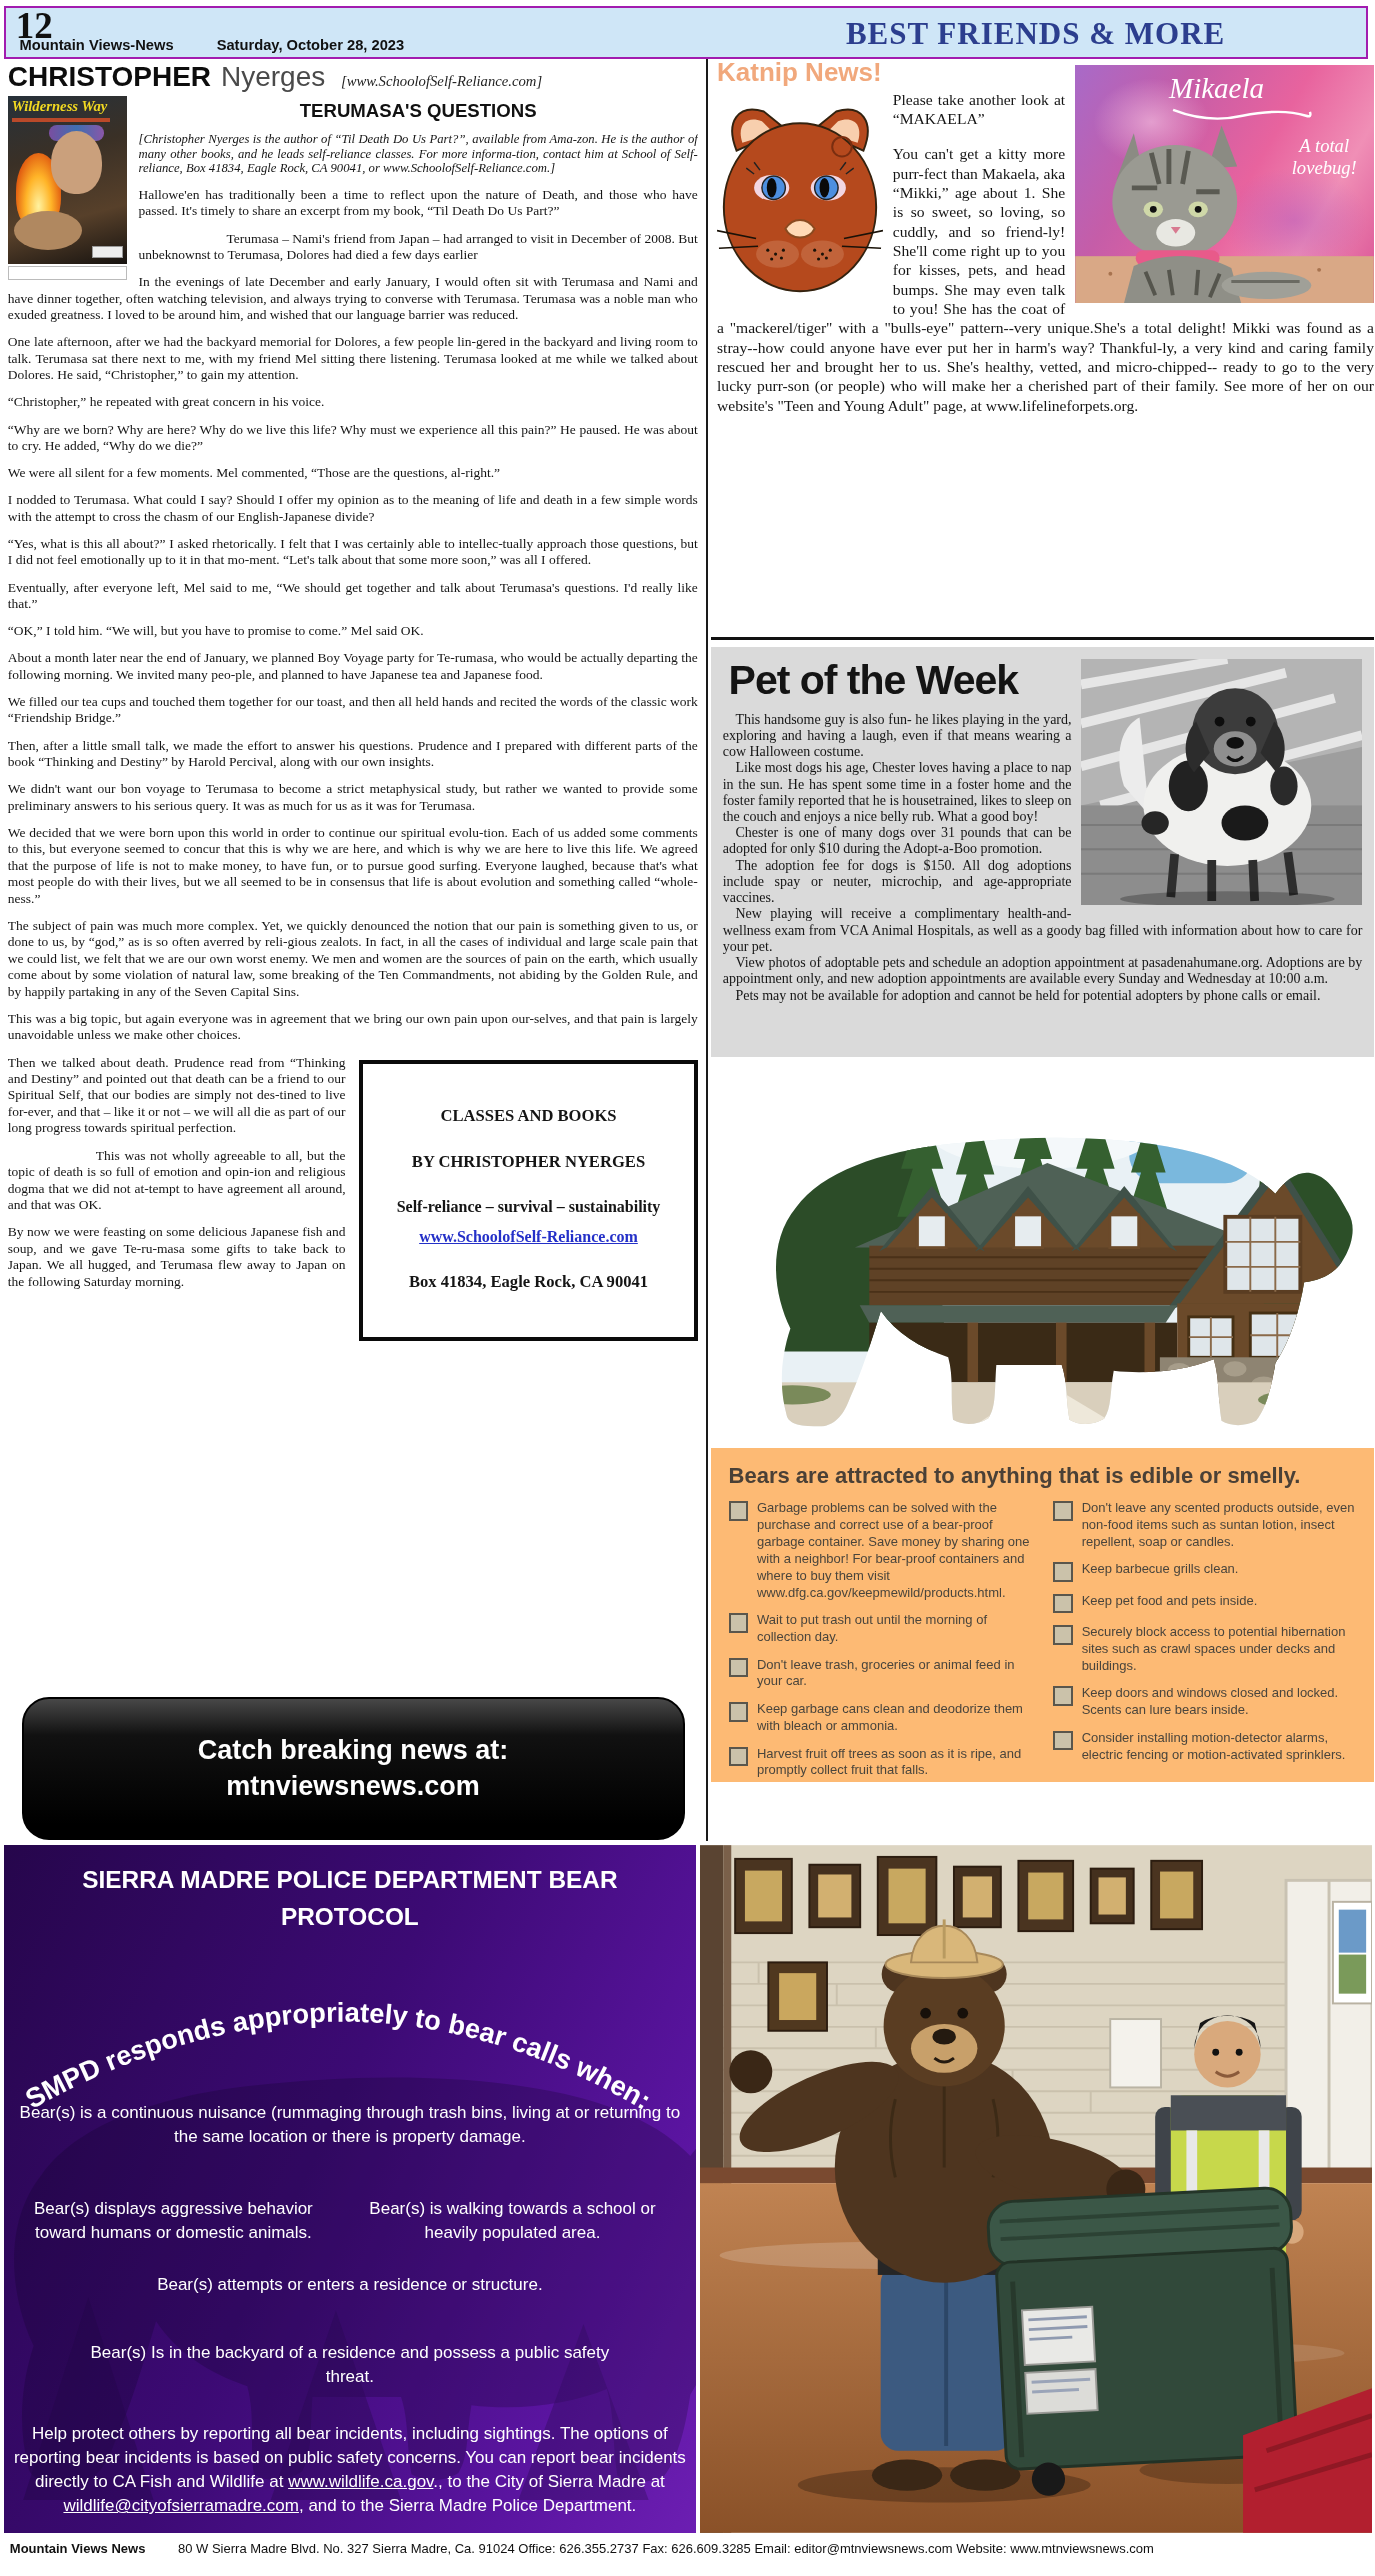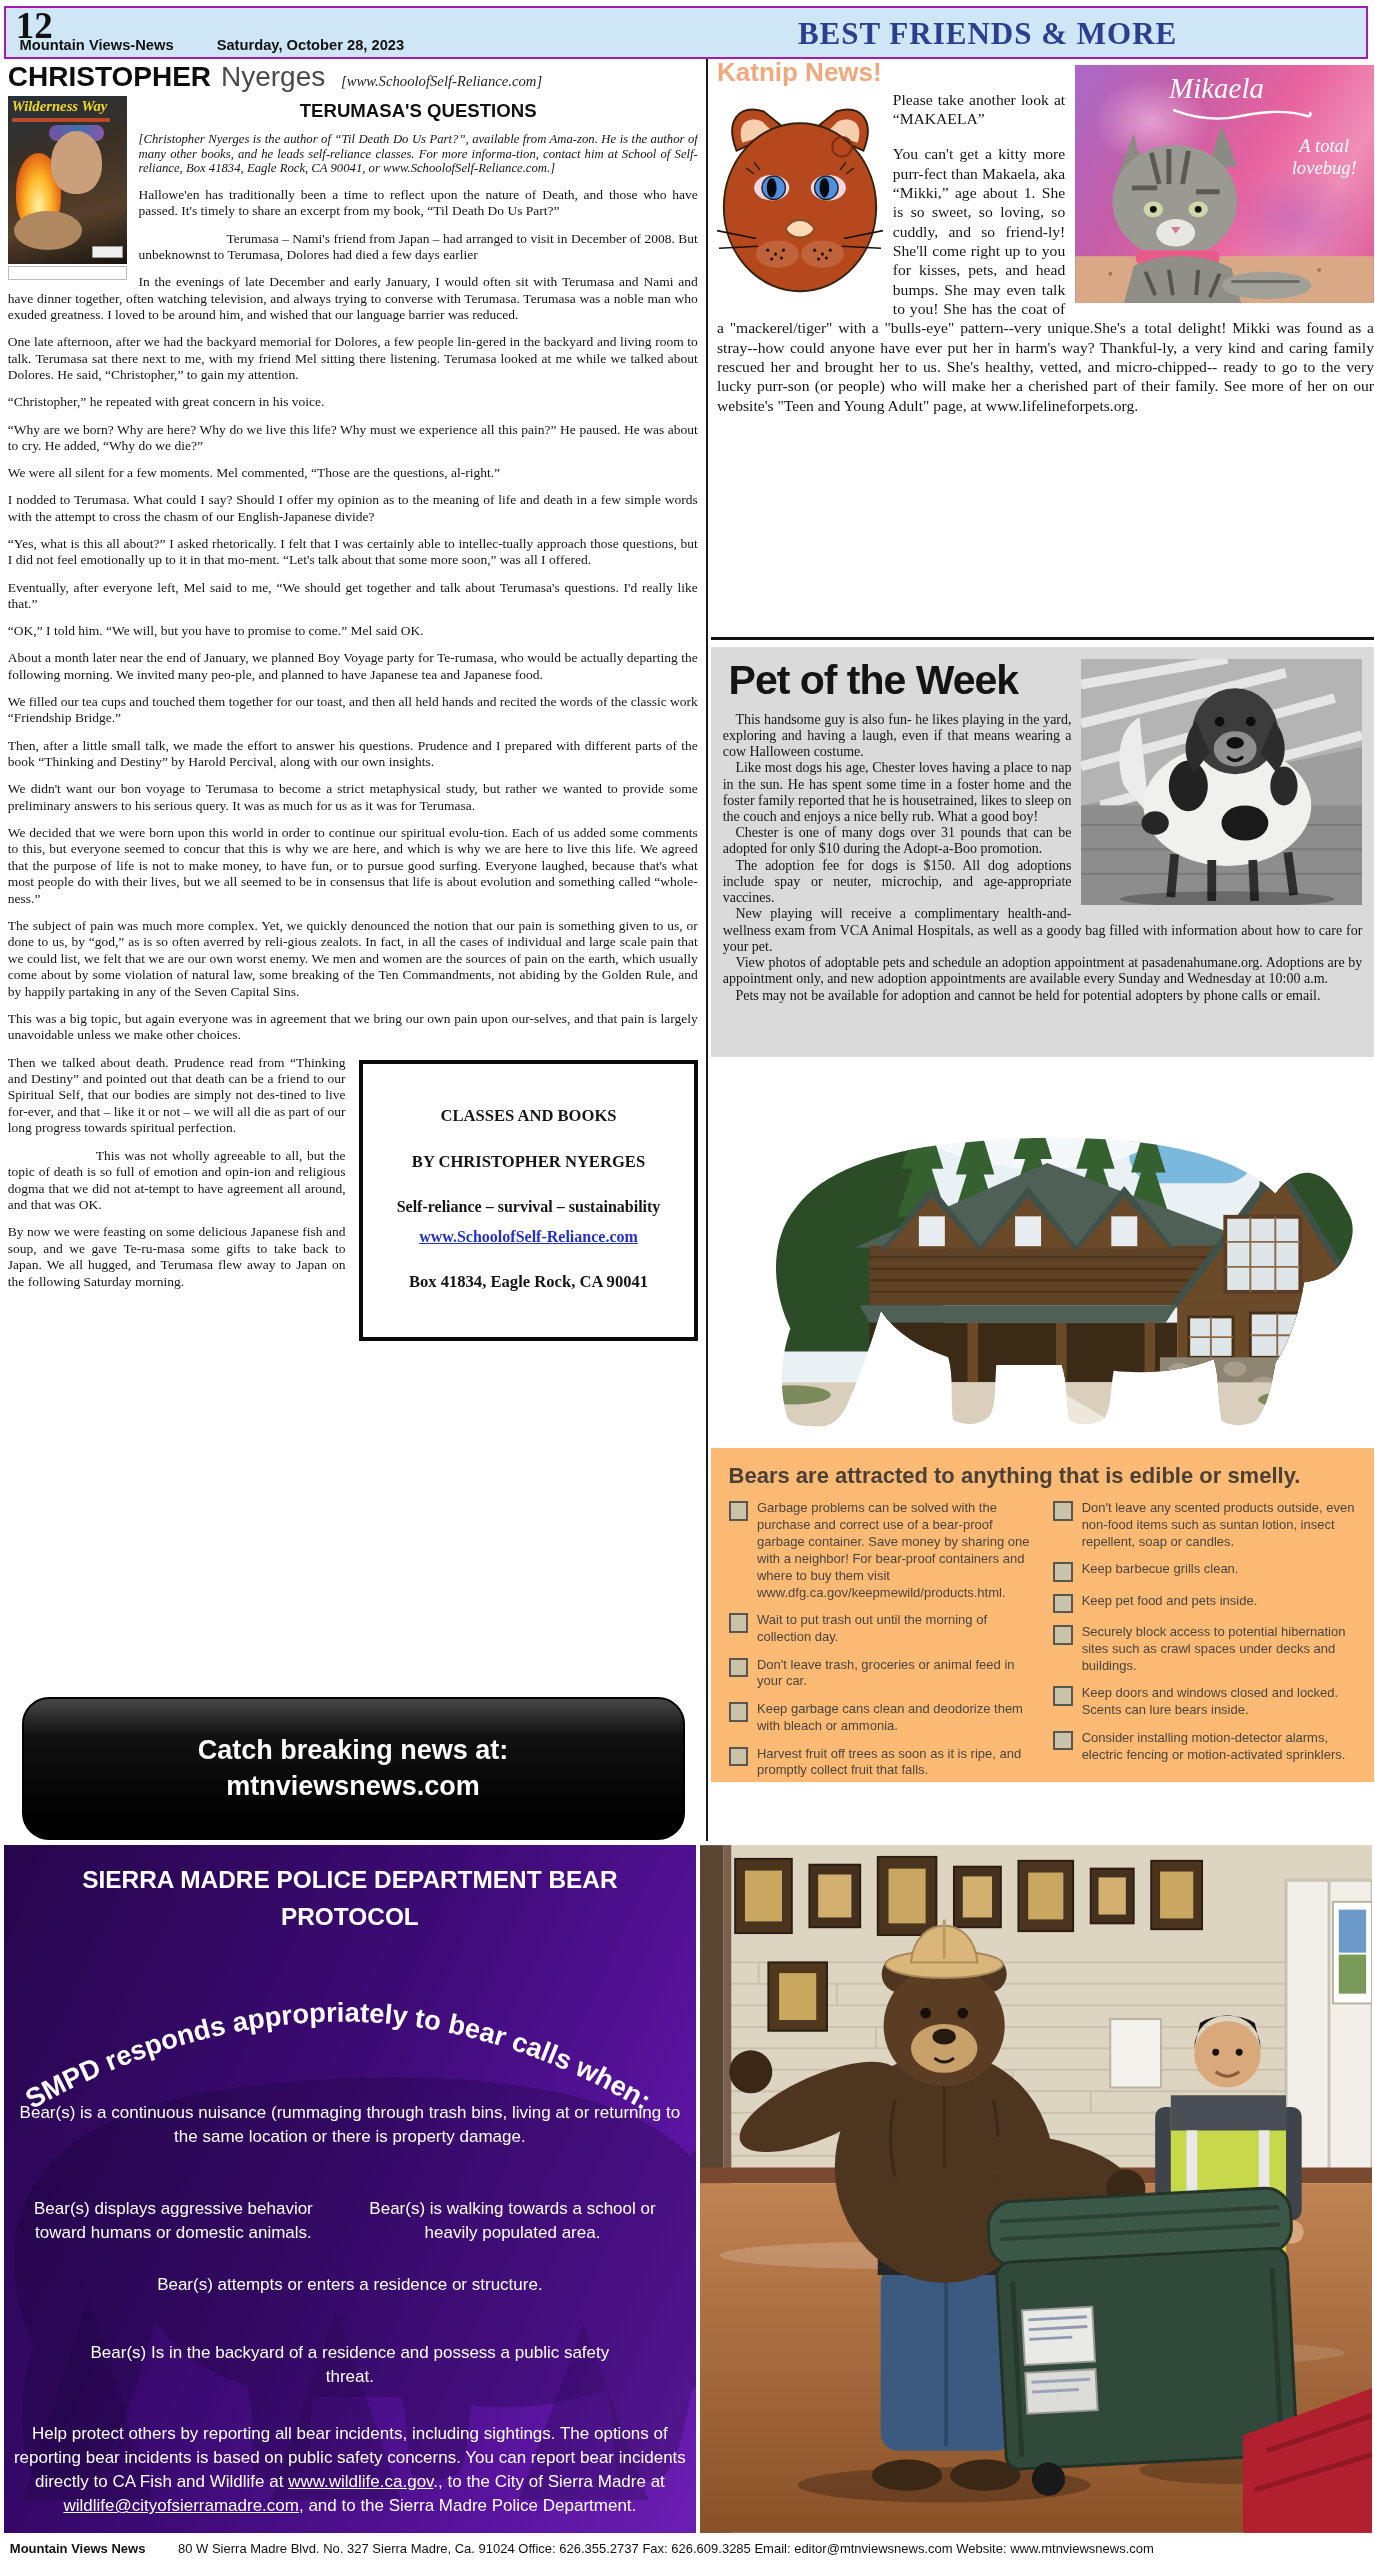--- a/index.html
+++ b/index.html
@@ -7,21 +7,21 @@
         font-family:"Liberation Serif",serif;color:#151515;}
 
   
   .banner{position:absolute;left:3.9px;top:5.9px;width:1364px;height:53px;background:#cfe6f7;
           border:2px solid #a21caf;box-sizing:border-box;}
   .page-num{position:absolute;left:9.8px;top:-3.9px;font-family:"Liberation Serif",serif;
             font-weight:bold;font-size:37px;color:#111;}
   .paper-date{position:absolute;left:13.7px;bottom:3.9px;font-family:"Liberation Sans",sans-serif;
               font-weight:bold;font-size:14.7px;color:#111;}
   .paper-date .dt{margin-left:39px;}
-  .section-title{position:absolute;left:792px;top:7.8px;font-family:"Liberation Serif",serif;
+  .section-title{position:absolute;left:840px;top:7.8px;font-family:"Liberation Serif",serif;
                  font-weight:bold;font-size:31px;letter-spacing:1px;color:#2c3e8e;}
 
   
   .byline{position:absolute;left:7.8px;top:61px;width:690px;height:33px;white-space:nowrap;}
   .byline .first{font-family:"Liberation Sans",sans-serif;font-weight:800;font-size:28px;color:#0d0d0d;}
   .byline .last{font-family:"Liberation Sans",sans-serif;font-weight:400;font-size:28px;color:#4a4a4a;margin-left:5.9px;}
   .byline .site{font-family:"Liberation Serif",serif;font-style:italic;font-size:14.7px;color:#222;margin-left:11.7px;}
 
   
   .left-col{position:absolute;left:7.8px;top:96px;width:690px;height:1593px;overflow:hidden;}

